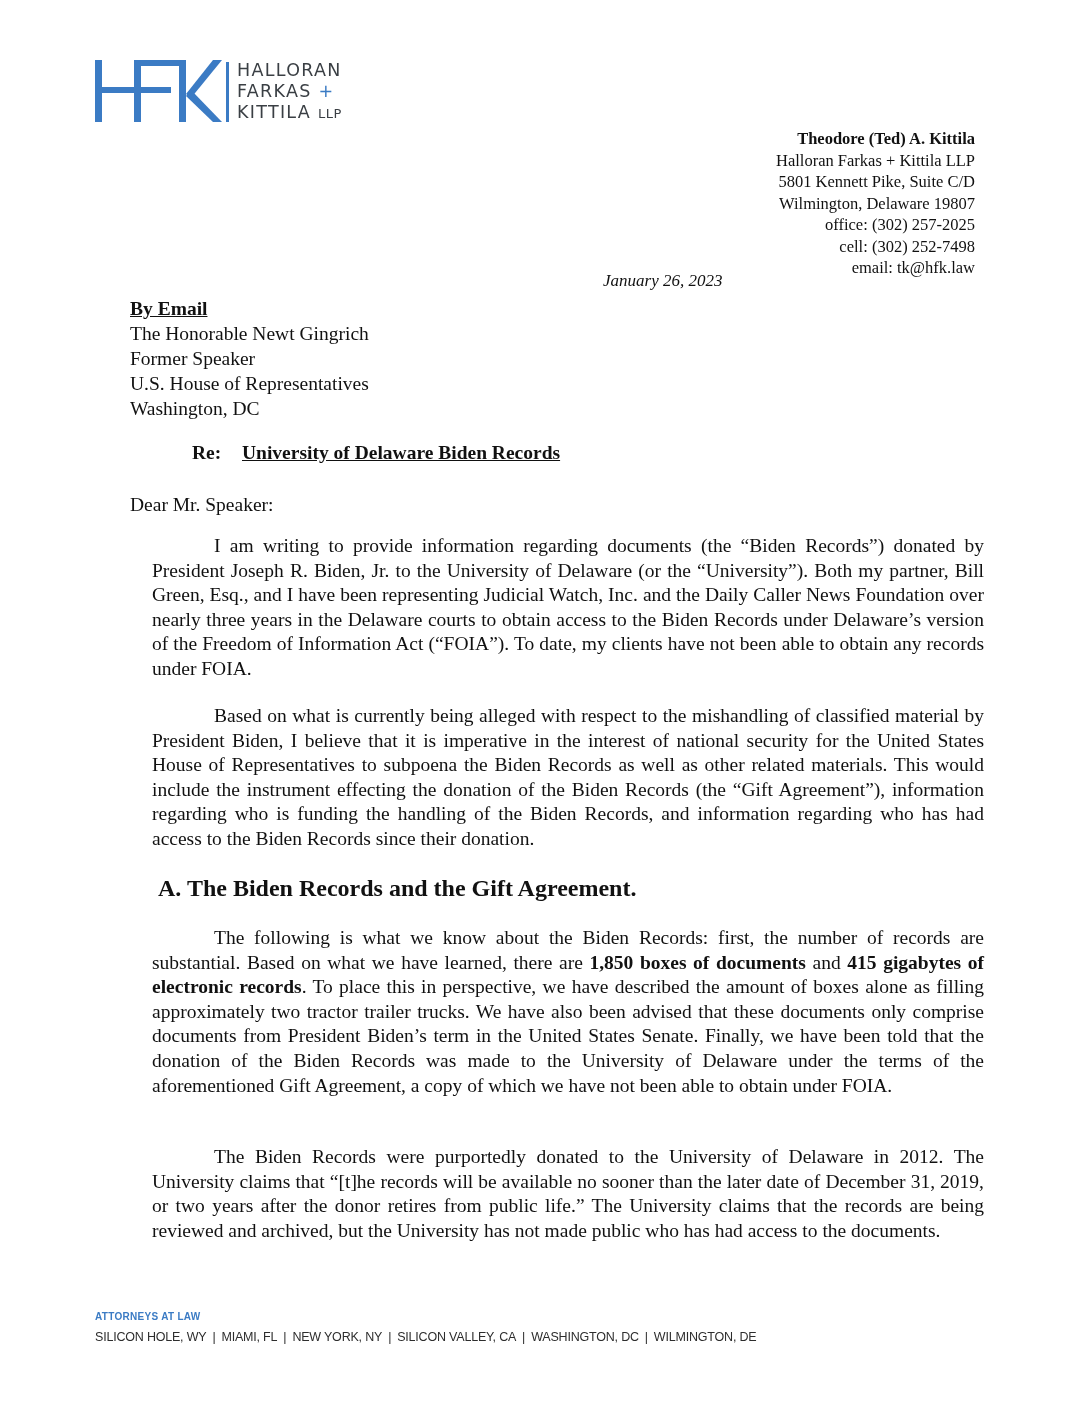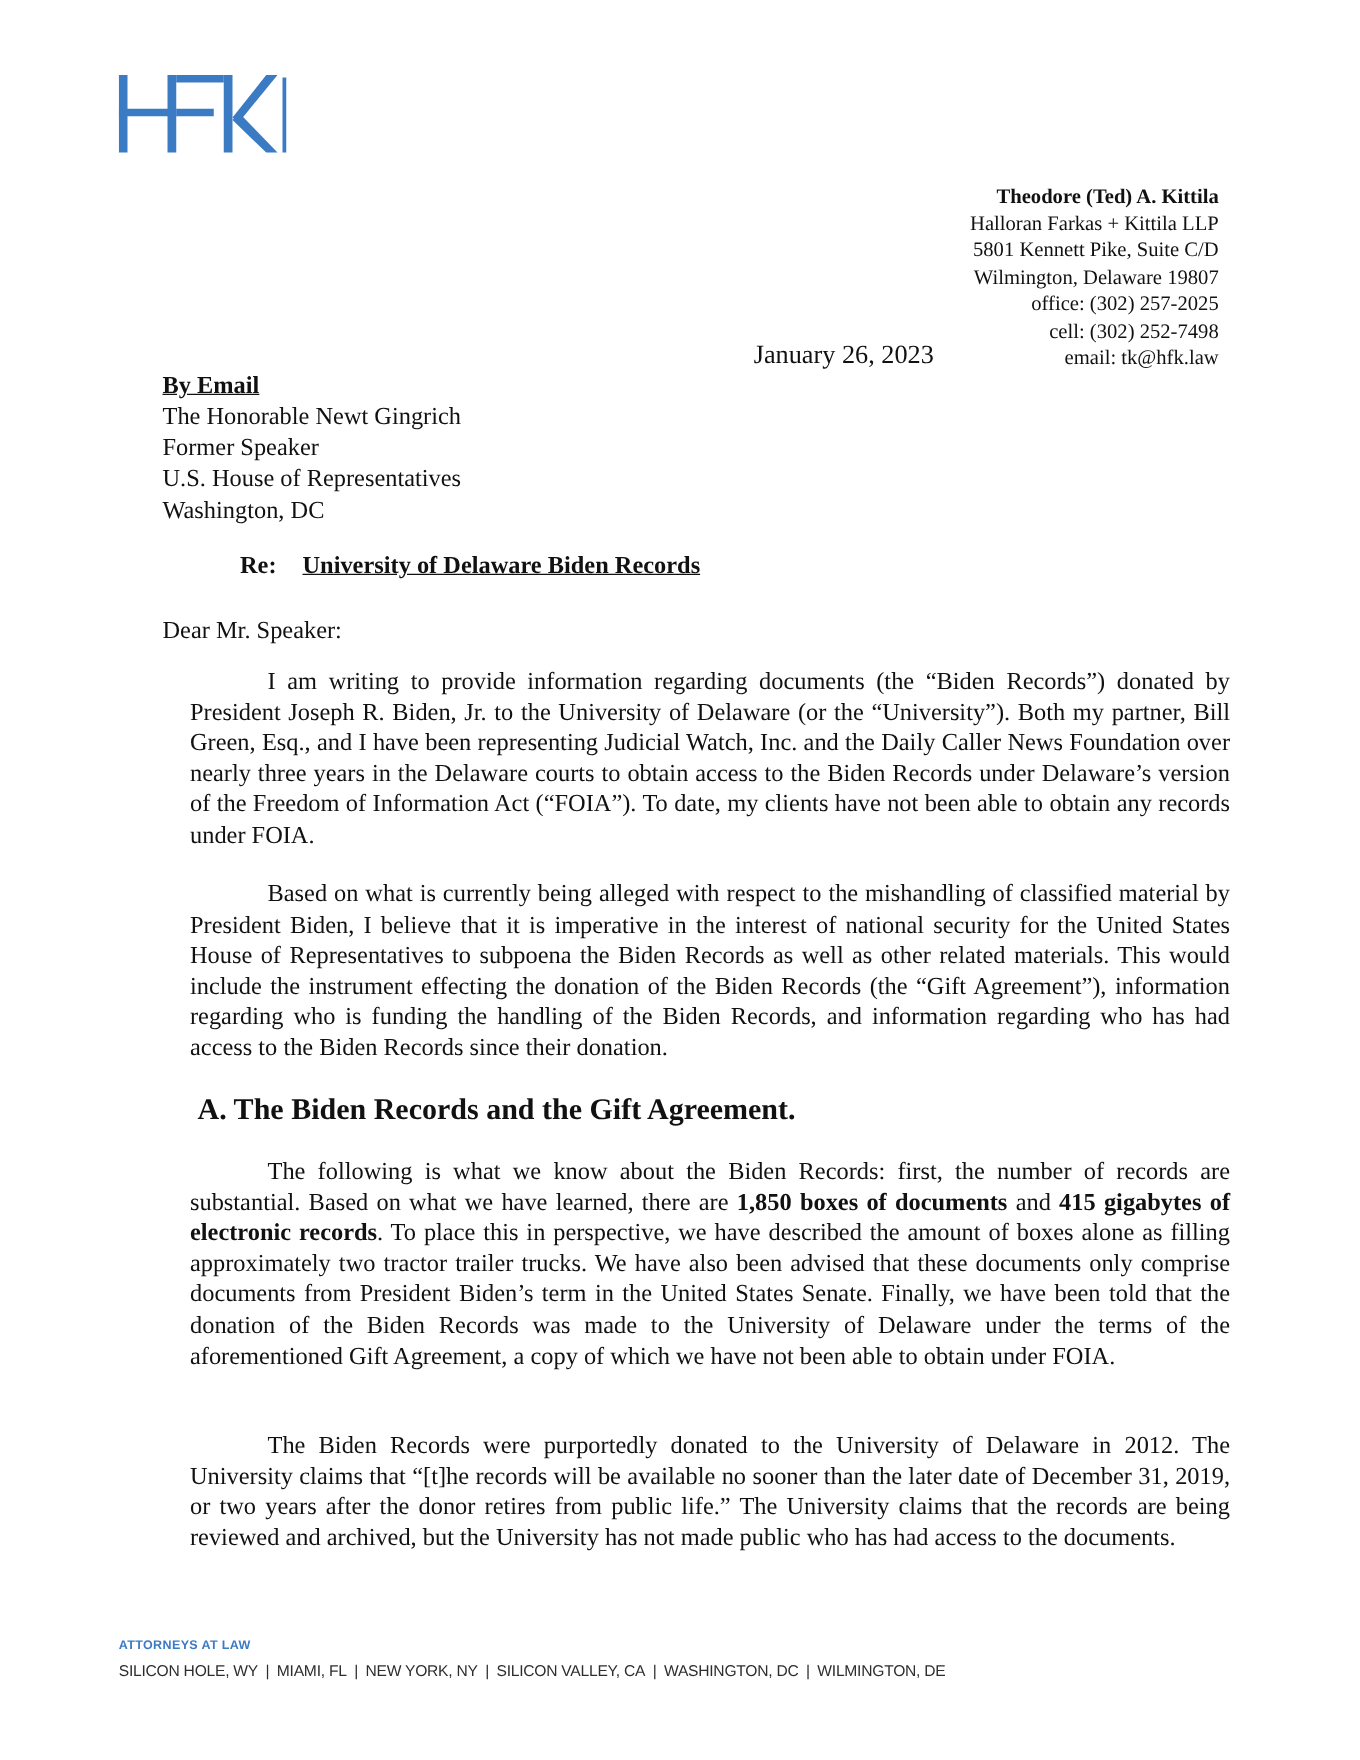--- a/index.html
+++ b/index.html
@@ -11,24 +11,24 @@
   .logo { left: 95px; top: 60px; height: 64px; width: 300px; }
   .logo-mark { position: absolute; left: 0; top: 0; }
   .logo-divider { position: absolute; left: 131px; top: 2px; width: 3px; height: 60px; background: #3b7bc4; }
   .logo-text { position: absolute; left: 142px; top: 0px;
                font-family: "DejaVu Sans", "Liberation Sans", sans-serif;
                font-size: 17.5px; line-height: 21px; letter-spacing: 1.3px; color: #3a3f44; }
   .logo-text .plus { color: #3b7bc4; }
   .logo-text .llp { font-size: 13px; letter-spacing: 0.5px; }
 
   
-  .sender { right: 113px; top: 146px; text-align: right; font-size: 16.5px; line-height: 21.5px; }
+  .sender { right: 113px; top: 128px; text-align: right; font-size: 16.5px; line-height: 21.5px; }
   .sender .name { font-weight: bold; }
 
-  .date { left: 603px; top: 271px; font-size: 21px; }
+  .date { left: 603px; top: 271px; font-size: 17px; font-style: italic; }
 
   .recipient { left: 130px; top: 296px; font-size: 19.5px; line-height: 25px; }
   .recipient .by { font-weight: bold; text-decoration: underline; font-family: Liberation Serif, serif; }
 
   .re { left: 160px; top: 442px; font-size: 19.5px; font-weight: bold; }
   .re .re-label { display: inline-block; width: 50px; margin-left: 32px; }
   .re .re-subject { text-decoration: underline; margin-top: 48px; }
 
   .salutation { left: 130px; top: 494px; font-size: 19.5px; }
 
@@ -58,20 +58,25 @@
 
       <rect x="46" y="0" width="38" height="6"></rect>
       <rect x="46" y="27" width="30" height="6"></rect>
 
       <rect x="84" y="0" width="7" height="62"></rect>
       <polygon points="91,34 118,0 127,0 96,38"></polygon>
       <polygon points="96,30 127,62 118,62 91,36"></polygon>
     </g>
   </svg>
   <div class="logo-divider"></div>
+  <div class="logo-text">
+    <div>HALLORAN</div>
+    <div><span>FARKAS</span> <span class="plus">+</span></div>
+    <div><span>KITTILA</span> <span class="llp">LLP</span></div>
+  </div>
 </div>
 
 <div class="abs sender">
   <div class="name">Theodore (Ted) A. Kittila</div>
   <div>Halloran Farkas + Kittila LLP</div>
   <div>5801 Kennett Pike, Suite C/D</div>
   <div>Wilmington, Delaware 19807</div>
   <div>office: (302) 257-2025</div>
   <div>cell: (302) 252-7498</div>
   <div>email: tk@hfk.law</div>

